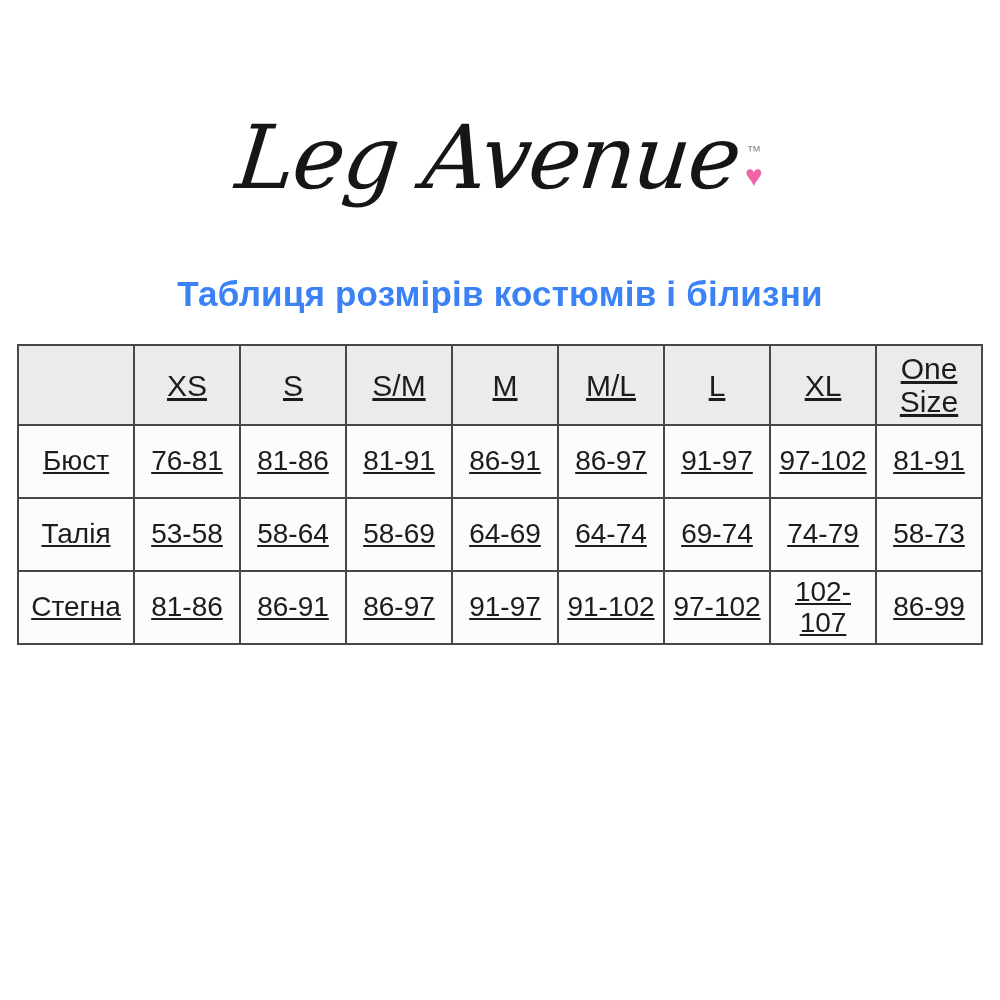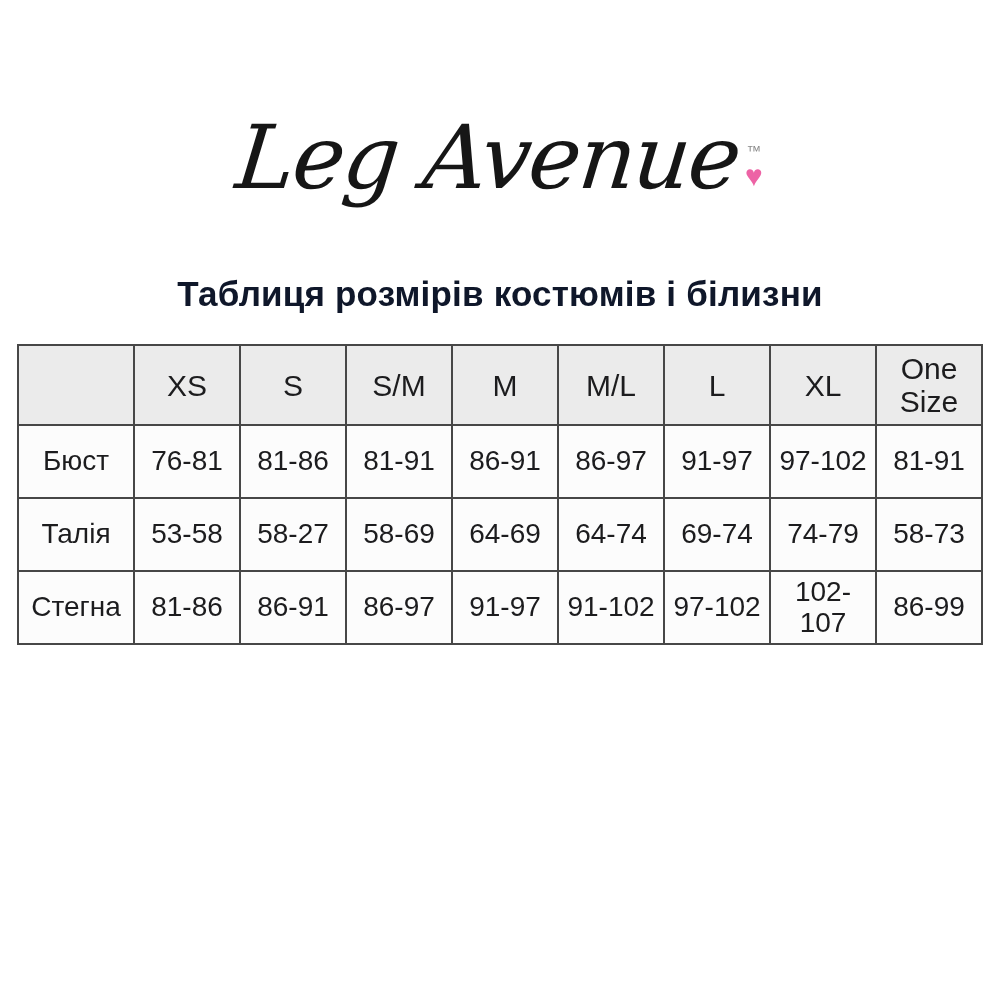--- a/index.html
+++ b/index.html
@@ -56,26 +56,27 @@
     line-height: 0.8;
   }
 
   
   .page-title {
     margin-top: 72px;
     text-align: center;
     font-size: 35px;
     font-weight: 700;
     letter-spacing: 0.2px;
-    color: #0f172a;
+    color: #3b82f6;
   }
 
   
   .table-wrap {
     margin: 30px 17px 16px 17px;
+    text-decoration: underline;
   }
   table.size-table {
     width: 100%;
     border-collapse: collapse;
     table-layout: fixed;
   }
   table.size-table th,
   table.size-table td {
     border: 2px solid #474747;
     text-align: center;
@@ -139,21 +140,21 @@
             <td>81-91</td>
             <td>86-91</td>
             <td>86-97</td>
             <td>91-97</td>
             <td>97-102</td>
             <td>81-91</td>
           </tr>
           <tr>
             <th>Талія</th>
             <td>53-58</td>
-            <td>58-27</td>
+            <td>58-64</td>
             <td>58-69</td>
             <td>64-69</td>
             <td>64-74</td>
             <td>69-74</td>
             <td>74-79</td>
             <td>58-73</td>
           </tr>
           <tr>
             <th>Стегна</th>
             <td>81-86</td>

